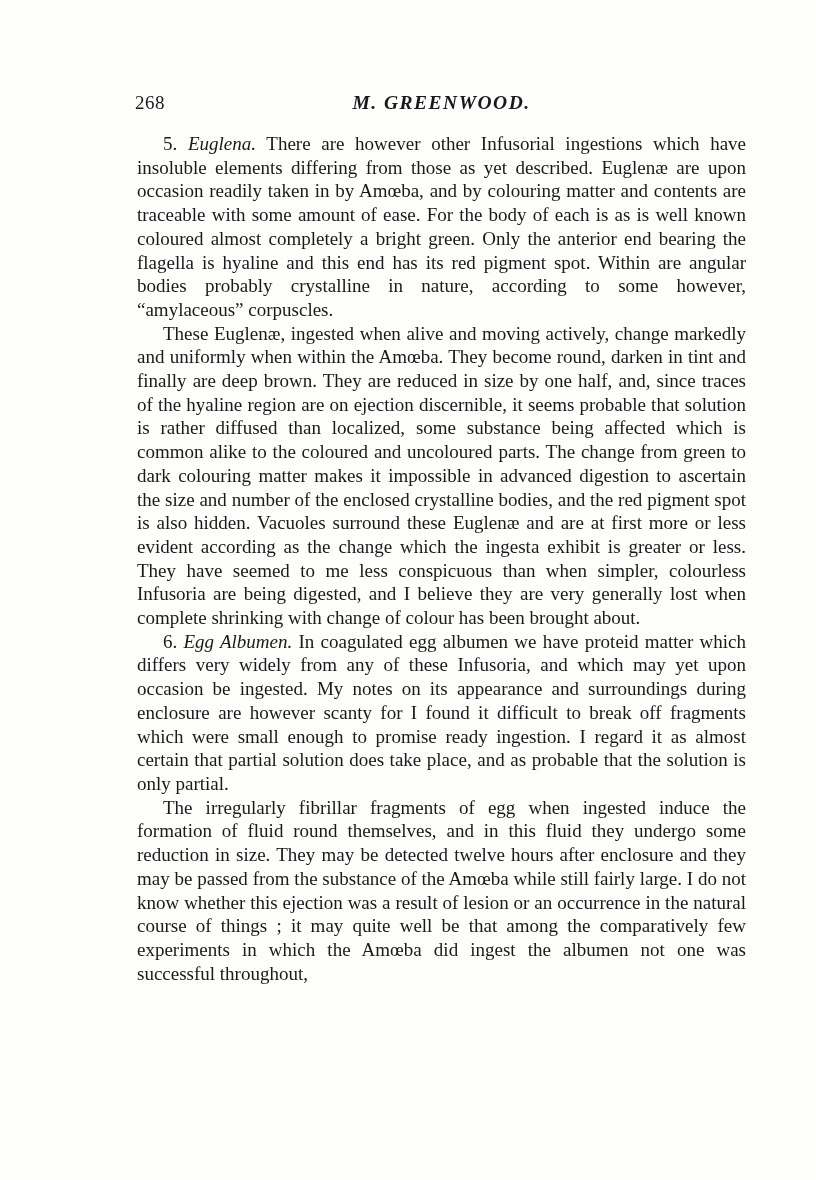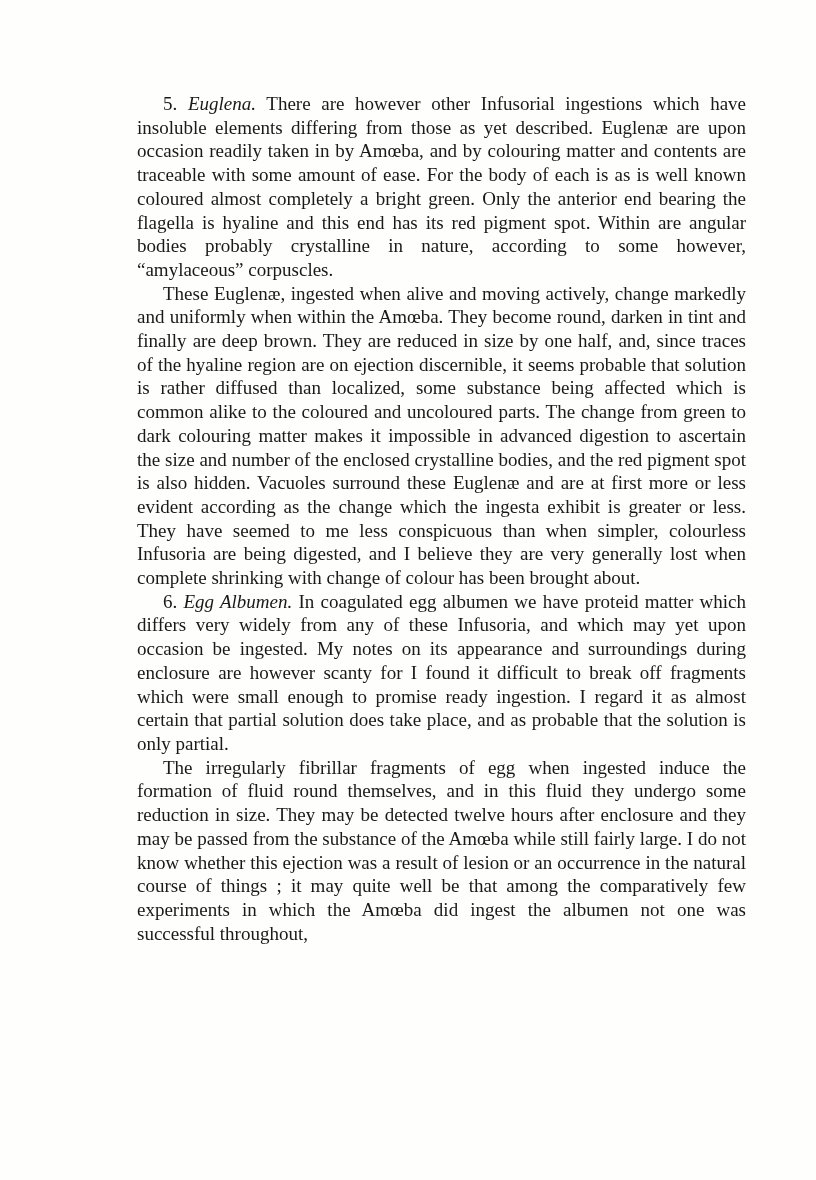--- a/index.html
+++ b/index.html
@@ -55,20 +55,24 @@
   }
   .para i {
     font-style: italic;
   }
 </style>
 </head>
 <body>
 
 <div class="page">
 
+  <div class="running-header">
+    <span class="page-number">268</span>
+    <span class="running-head">M. GREENWOOD.</span>
+  </div>
 
   <div class="body-text">
 
 
     <p class="para"><span>5. </span><i>Euglena.</i><span> There are however other Infusorial ingestions which have insoluble elements differing from those as yet described. Euglenæ are upon occasion readily taken in by Amœba, and by colouring matter and contents are traceable with some amount of ease. For the body of each is as is well known coloured almost completely a bright green. Only the anterior end bearing the flagella is hyaline and this end has its red pigment spot. Within are angular bodies probably crystalline in nature, according to some however, “amylaceous” corpuscles.</span></p>
 
     <p class="para"><span>These Euglenæ, ingested when alive and moving actively, change markedly and uniformly when within the Amœba. They become round, darken in tint and finally are deep brown. They are reduced in size by one half, and, since traces of the hyaline region are on ejection discernible, it seems probable that solution is rather diffused than localized, some substance being affected which is common alike to the coloured and uncoloured parts. The change from green to dark colouring matter makes it impossible in advanced digestion to ascertain the size and number of the enclosed crystalline bodies, and the red pigment spot is also hidden. Vacuoles surround these Euglenæ and are at first more or less evident according as the change which the ingesta exhibit is greater or less. They have seemed to me less conspicuous than when simpler, colourless Infusoria are being digested, and I believe they are very generally lost when complete shrinking with change of colour has been brought about.</span></p>
 
     <p class="para"><span>6. </span><i>Egg Albumen.</i><span> In coagulated egg albumen we have proteid matter which differs very widely from any of these Infusoria, and which may yet upon occasion be ingested. My notes on its appearance and surroundings during enclosure are however scanty for I found it difficult to break off fragments which were small enough to promise ready ingestion. I regard it as almost certain that partial solution does take place, and as probable that the solution is only partial.</span></p>
 

